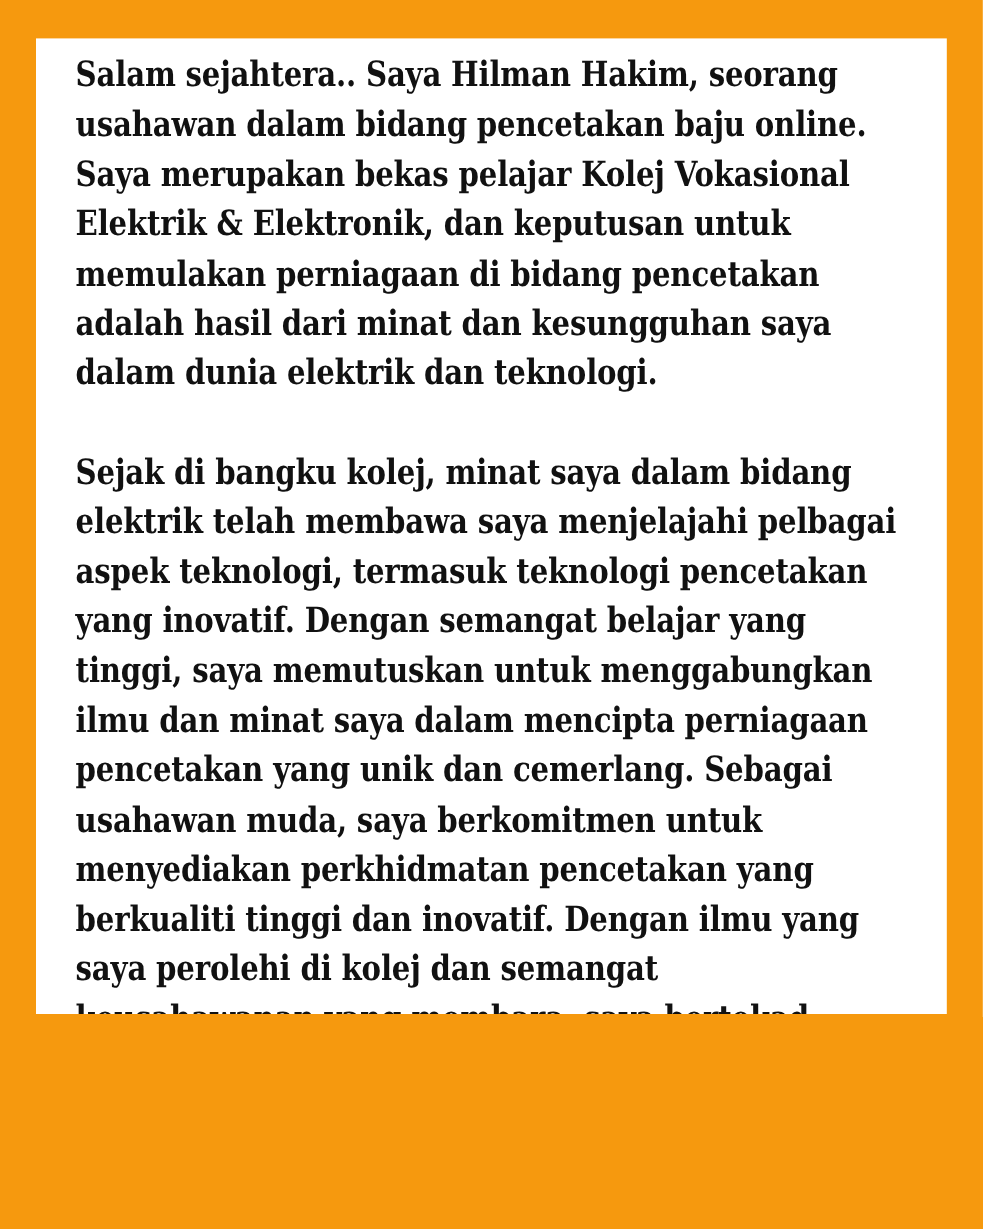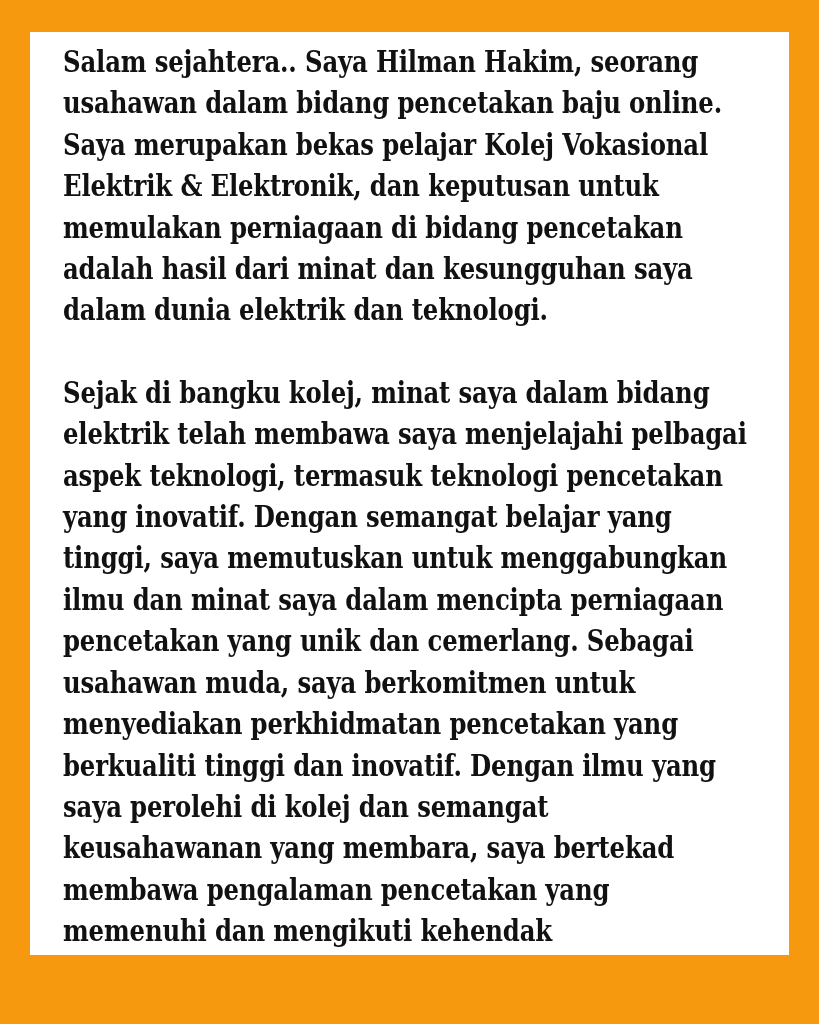--- a/index.html
+++ b/index.html
@@ -11,21 +11,21 @@
     height: 1024px;
     position: relative;
     background: var(--frame-color, #F6990E);
     overflow: hidden;
   }
   .content-card {
     position: absolute;
     left: 30px;
     top: 32px;
     width: 759px;
-    height: 923px;
+    height: 813px;
     background: var(--card-color, #FFFFFF);
     overflow: hidden;
   }
   .text-wrap {
     margin: 10px 0 0 33px;
     width: 118%;
     transform: scaleX(0.84);
     transform-origin: top left;
     font-family: "DejaVu Serif", "Liberation Serif", serif;
     font-weight: bold;

